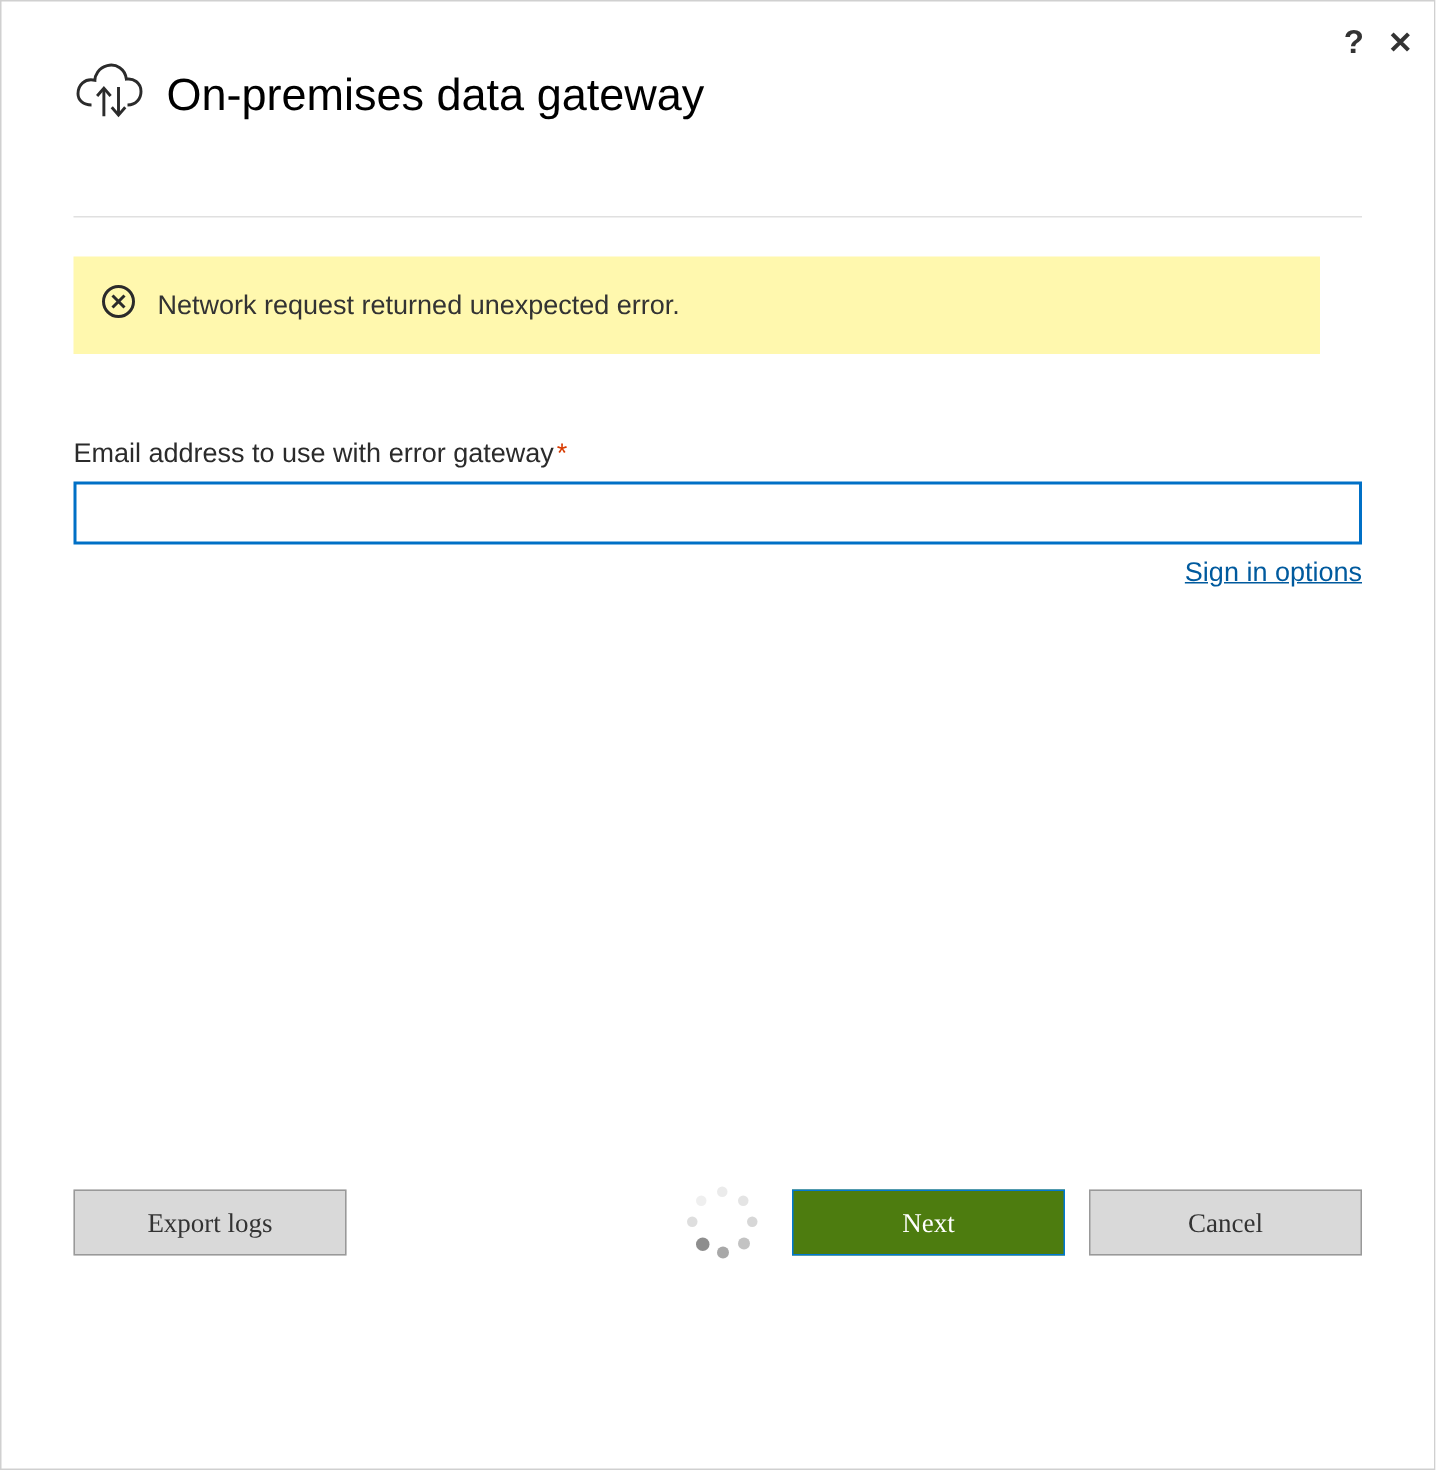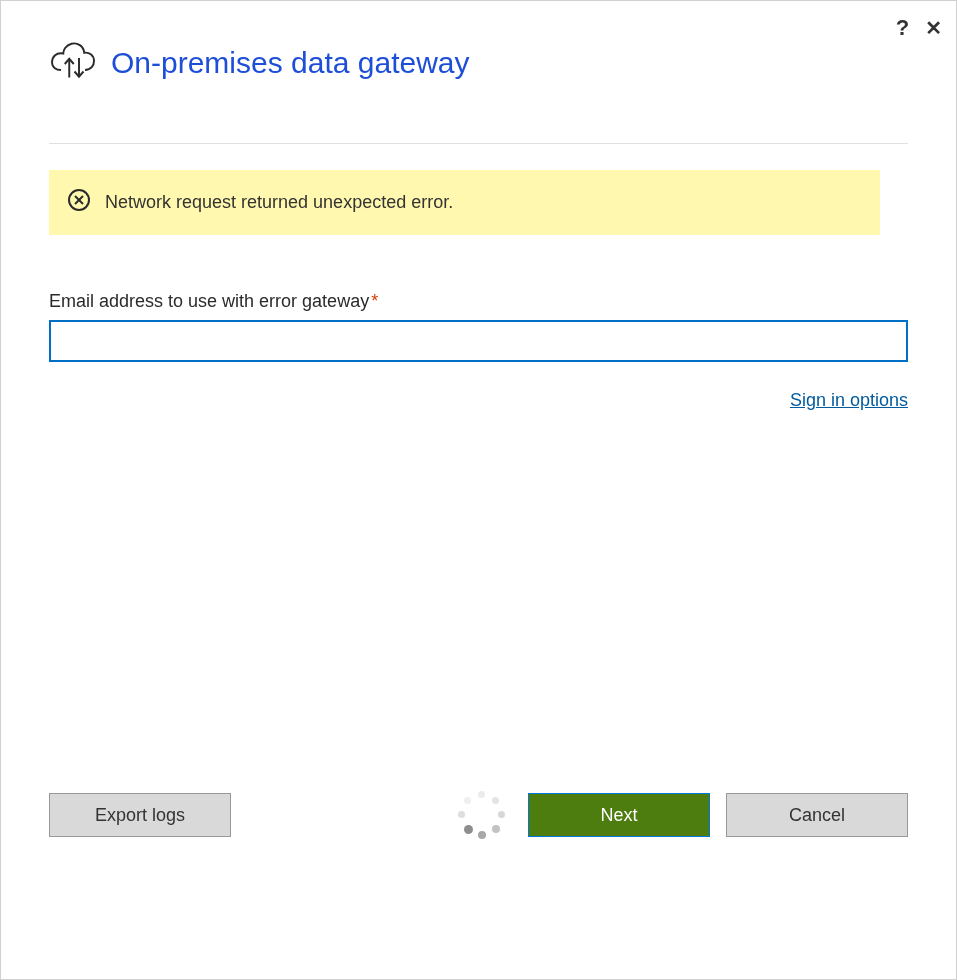--- a/index.html
+++ b/index.html
@@ -37,21 +37,21 @@
     }
     .header {
       display: flex;
       align-items: center;
       gap: 14px;
       padding: 36px 48px 6px 48px;
     }
     .header-title {
       font-size: 30px;
       font-weight: 400;
-      color: #1d4ed8;
+      color: #000000;
     }
     .cloud-icon svg {
       width: 48px;
       height: 48px;
     }
     .divider {
       height: 1px;
       border: none;
       border-top: 1px solid #e0e0e0;
       margin: 48px 48px 0 48px;
@@ -86,21 +86,21 @@
       width: 100%;
       height: 42px;
       border: 2px solid #0070c6;
       padding: 0 10px;
       font-size: 16px;
       outline: none;
       font-family: inherit;
     }
     .link-row {
       text-align: right;
-      margin-top: 28px;
+      margin-top: 8px;
     }
     .link-row a {
       color: #005a9e;
       font-size: 18px;
       text-decoration: underline;
       cursor: pointer;
     }
     .footer {
       position: absolute;
       left: 0;
@@ -111,21 +111,21 @@
       align-items: center;
       gap: 16px;
     }
     .btn {
       height: 44px;
       border: 1px solid #999;
       background: #d9d9d9;
       color: #333;
       font-size: 18px;
       cursor: pointer;
-      font-family: Liberation Sans, sans-serif;
+      font-family: Liberation Serif, serif;
       display: inline-flex;
       align-items: center;
       justify-content: center;
     }
     .btn-export {
       width: 182px;
     }
     .btn-primary {
       width: 182px;
       background: #4d7c0f;

